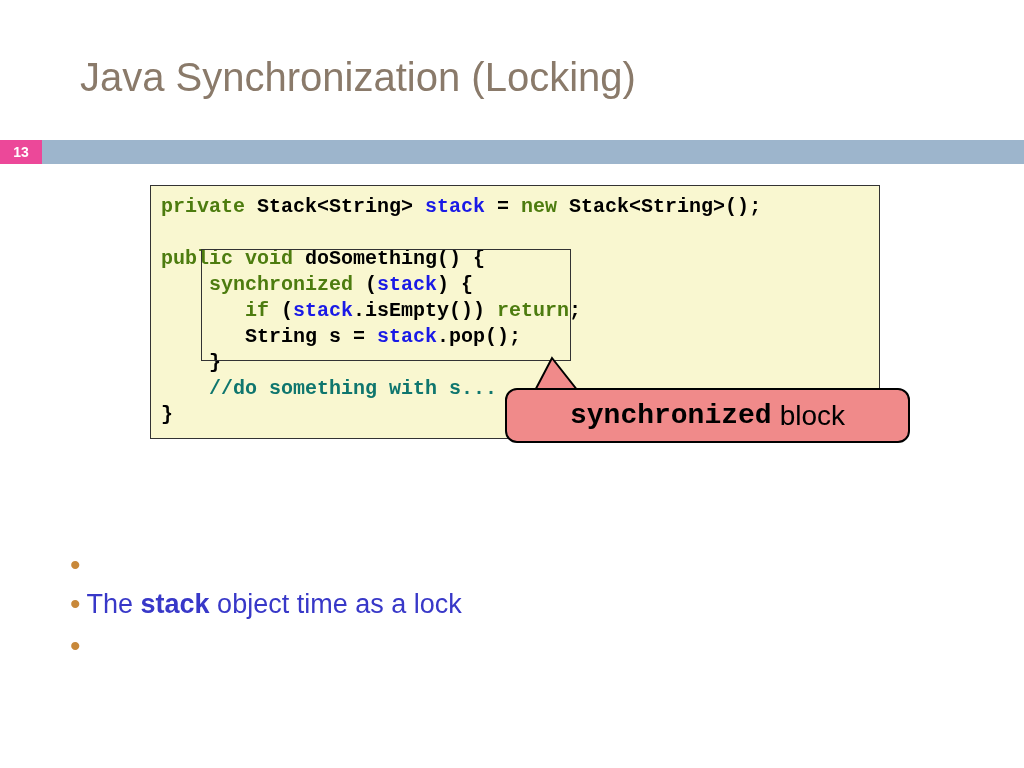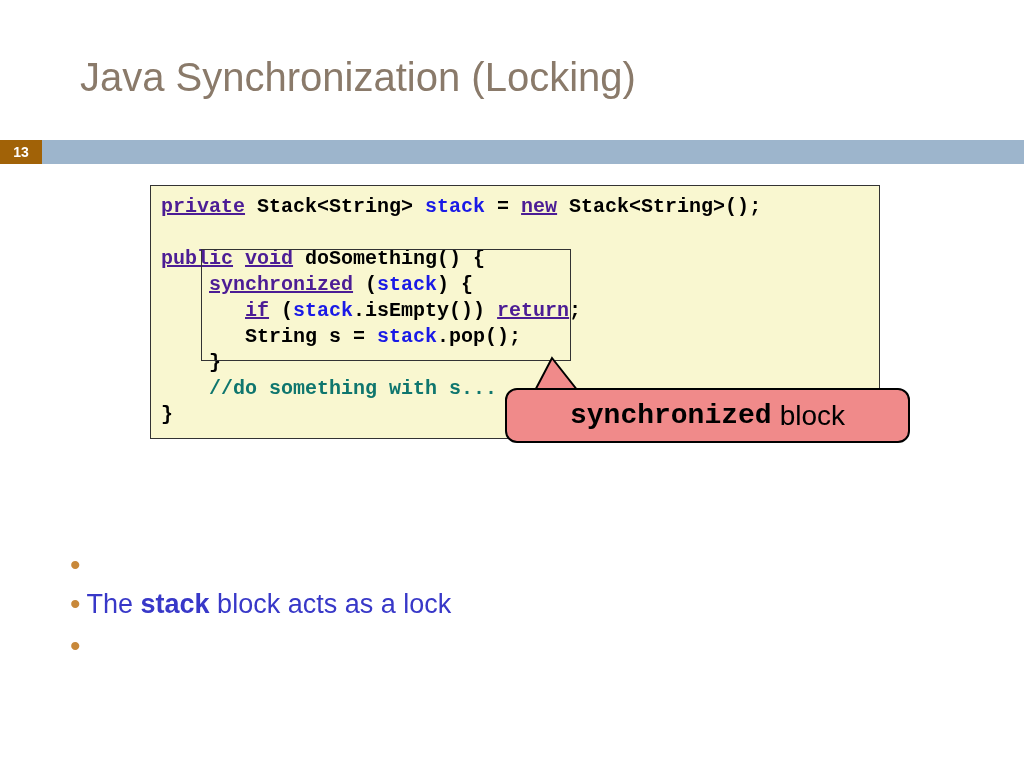--- a/index.html
+++ b/index.html
@@ -24,21 +24,21 @@
     right: 0;
     height: 24px;
     background: #9db5cc;
   }
   .page-number {
     position: absolute;
     top: 140px;
     left: 0;
     width: 42px;
     height: 24px;
-    background: #a16207;
+    background: #ec4899;
     color: #fff;
     font-family: "Arial", sans-serif;
     font-size: 14px;
     display: flex;
     align-items: center;
     justify-content: center;
     font-weight: 600;
     text-align: right;
   }
   .code-box {
@@ -48,21 +48,21 @@
     width: 730px;
     background: #f9f7d0;
     border: 1px solid #333;
     padding: 8px 10px 10px 10px;
     font-family: "Courier New", monospace;
     font-size: 20px;
     font-weight: bold;
     line-height: 1.3;
     white-space: pre;
   }
-  .kw-purple { color: #4c1d95; text-decoration: underline; }
+  .kw-purple { color: #4d7c0f; }
   .kw-blue { color: #1a1ae6; }
   .kw-green { color: #0f766e; }
   .kw-black { color: #000; margin-top: 36px; }
   .sync-box {
     position: absolute;
     border: 1px solid #333;
     top: 63px;
     left: 50px;
     width: 370px;
     height: 112px;
@@ -142,18 +142,18 @@
   <span class="mono">synchronized</span>
   <span class="normal">block</span>
 </div>
 
 <div class="bullets">
   <div class="bullet-line">
     <span class="bullet-dot">•</span>
   </div>
   <div class="bullet-line">
     <span class="bullet-dot">•</span>
-    <span><span>The </span><span class="bold">stack</span><span> block acts as a lock</span></span>
+    <span><span>The </span><span class="bold">stack</span><span> object time as a lock</span></span>
   </div>
   <div class="bullet-line">
     <span class="bullet-dot">•</span>
   </div>
 </div>
 
 </body></html>

